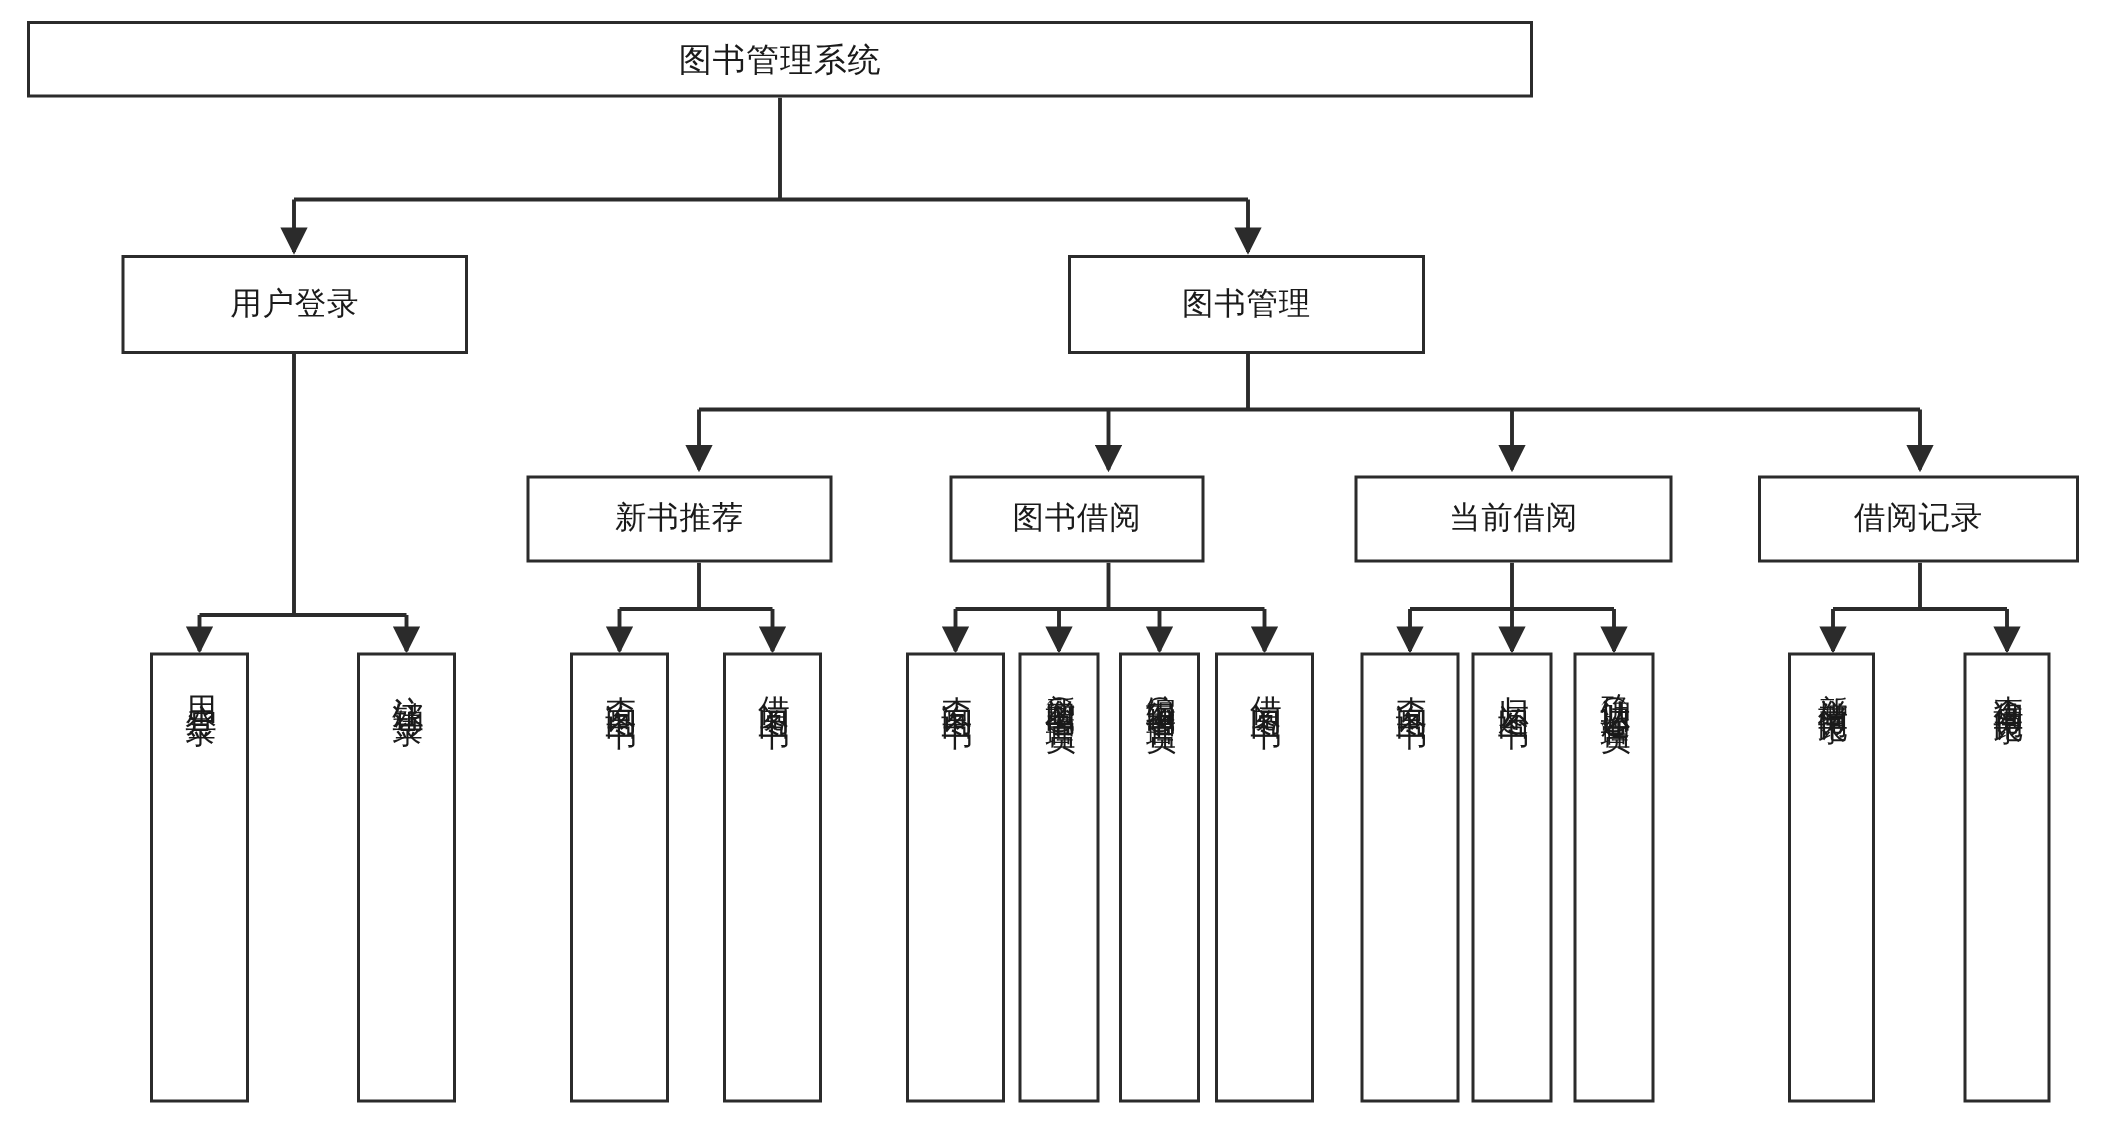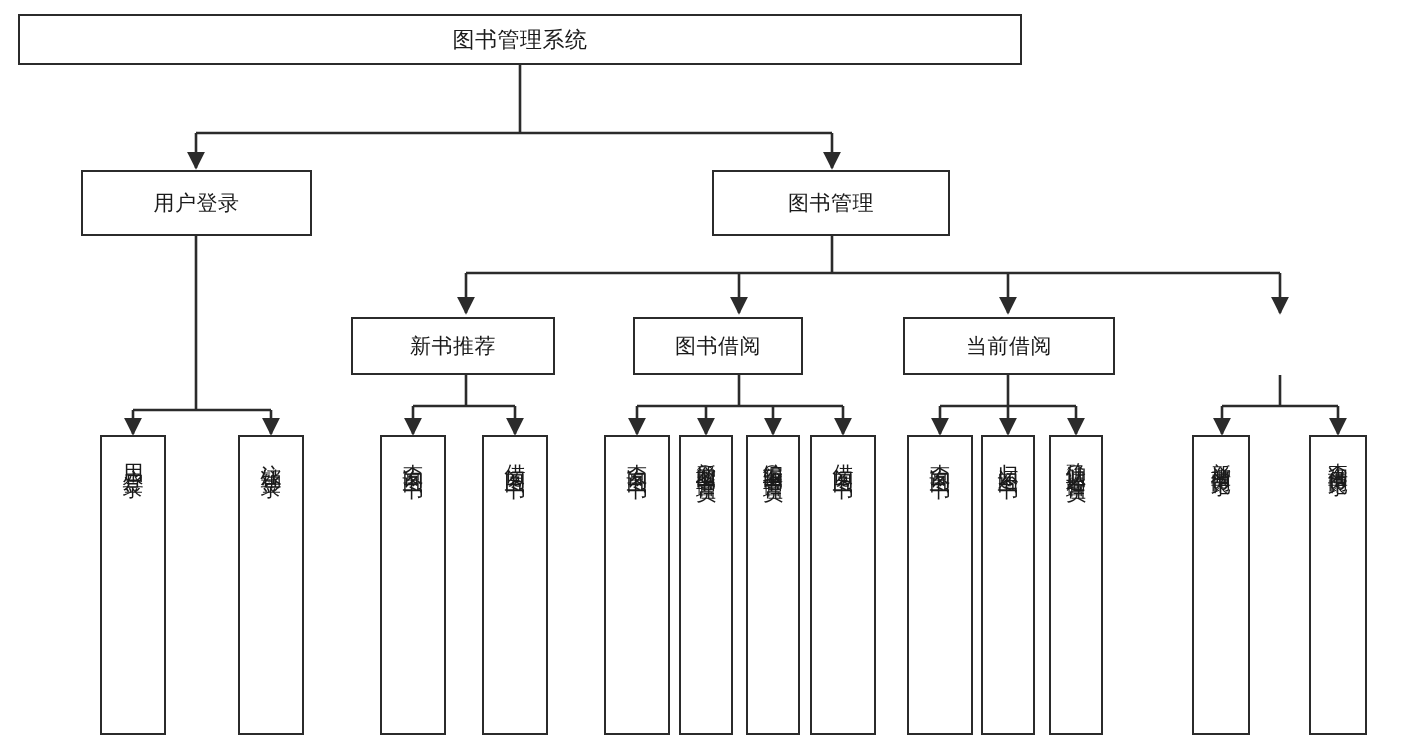--- a/index.html
+++ b/index.html
@@ -142,20 +142,23 @@
 
   <div class="node branch" style="left:351px; top:317px; width:204px; height:58px;">
     <span class="node-label">新书推荐</span>
   </div>
   <div class="node branch" style="left:633px; top:317px; width:170px; height:58px;">
     <span class="node-label">图书借阅</span>
   </div>
   <div class="node branch" style="left:903px; top:317px; width:212px; height:58px;">
     <span class="node-label">当前借阅</span>
   </div>
+  <div class="node branch" style="left:1172px; top:317px; width:214px; height:58px;">
+    <span class="node-label">借阅记录</span>
+  </div>
 
   <div class="node leaf" style="left:100px; top:435px; width:66px; height:300px;">
     <span class="node-label">用户登录</span>
   </div>
   <div class="node leaf" style="left:238px; top:435px; width:66px; height:300px;">
     <span class="node-label">注销登录</span>
   </div>
 
   <div class="node leaf" style="left:380px; top:435px; width:66px; height:300px;">
     <span class="node-label">查询图书</span>

